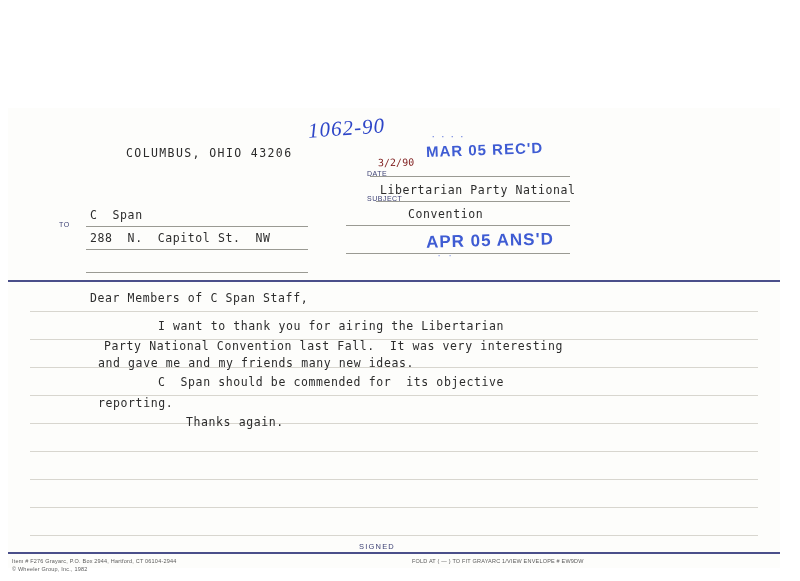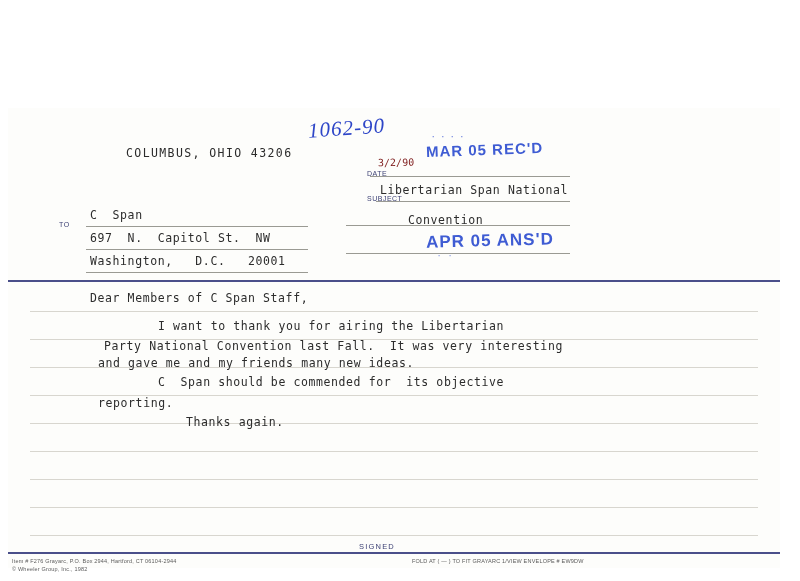--- a/index.html
+++ b/index.html
@@ -186,34 +186,33 @@
 
     <div id="stamp-mar-dots" class="stamp">· · · ·</div>
     <div id="stamp-mar" class="stamp">MAR 05 REC'D</div>
 
     <div class="formlabel" style="left:338px; top:62px;">DATE</div>
     <div class="fieldline" style="left:362px; top:68px; width:200px;"></div>
     <div id="datehand" class="hand">3/2/90</div>
 
     <div class="formlabel" style="left:338px; top:87px;">SUBJECT</div>
     <div class="fieldline" style="left:368px; top:93px; width:194px;"></div>
-    <div class="tw" style="left:372px; top:75px;">Libertarian Span National</div>
+    <div class="tw" style="left:372px; top:75px;">Libertarian Party National</div>
     <div class="fieldline" style="left:338px; top:117px; width:224px;"></div>
-    <div class="tw" style="left:400px; top:99px;margin-top:6px;">Convention</div>
+    <div class="tw" style="left:400px; top:99px;">Convention</div>
     <div class="fieldline" style="left:338px; top:145px; width:224px;"></div>
 
     <div id="stamp-apr" class="stamp">APR 05 ANS'D</div>
     <div id="stamp-apr-dots" class="stamp">· ·</div>
 
     <div class="formlabel" style="left:30px; top:113px;">TO</div>
     <div class="tw" style="left:82px; top:100px;">C  Span</div>
     <div class="fieldline" style="left:78px; top:118px; width:222px;"></div>
-    <div class="tw" style="left:82px; top:123px;">697  N.  Capitol St.  NW</div>
+    <div class="tw" style="left:82px; top:123px;">288  N.  Capitol St.  NW</div>
     <div class="fieldline" style="left:78px; top:141px; width:222px;"></div>
-    <div class="tw" style="left:82px; top:146px;">Washington,   D.C.   20001</div>
     <div class="fieldline" style="left:78px; top:164px; width:222px;"></div>
 
     <div class="rule thick" style="top:172px;"></div>
 
     <div class="wline" style="top:203px;"></div>
     <div class="wline" style="top:231px;"></div>
     <div class="wline" style="top:259px;"></div>
     <div class="wline" style="top:287px;"></div>
     <div class="wline" style="top:315px;"></div>
     <div class="wline" style="top:343px;"></div>

